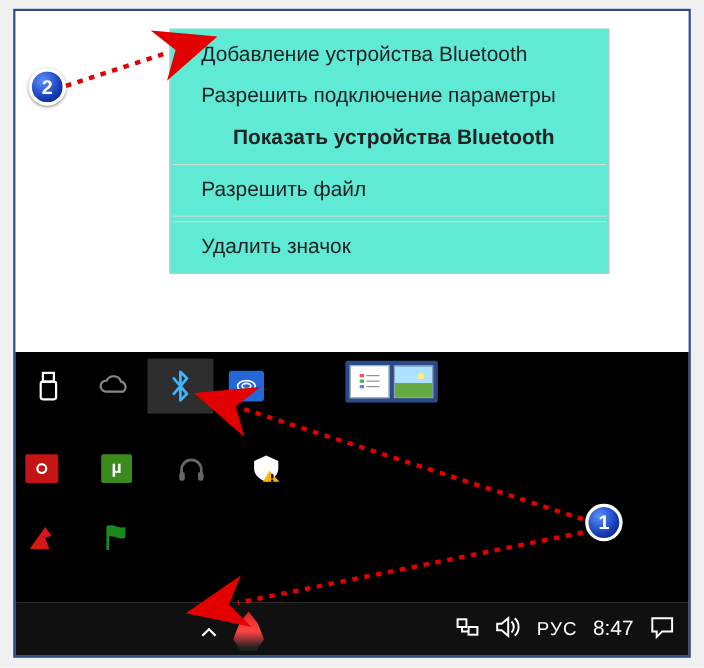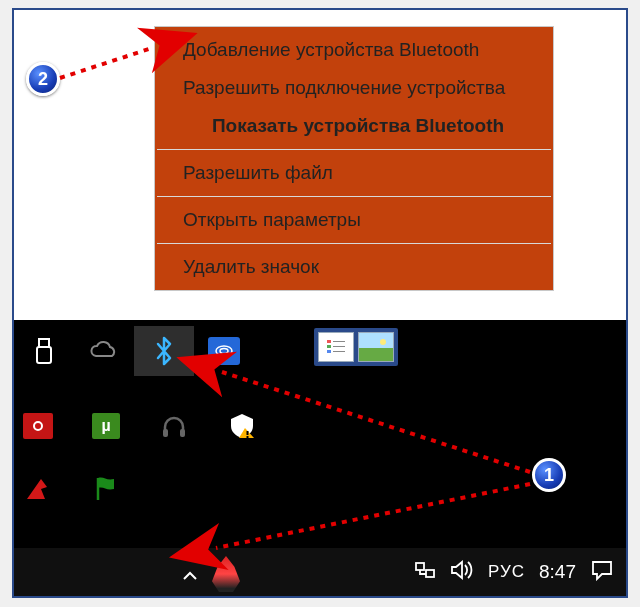--- a/index.html
+++ b/index.html
@@ -16,21 +16,21 @@
     left: 12px; top: 8px;
     width: 616px; height: 590px;
     border: 2px solid #2a4a8a;
     background: #fff;
   }
   
   .ctx-menu {
     position: absolute;
     left: 140px; top: 16px;
     width: 400px;
-    background: #c2410c;
+    background: #5eead4;
     border: 1px solid #c8c8c8;
     font-size: 19px;
     color: #222;
     padding: 4px 0;
   }
   .ctx-item {
     padding: 8px 20px 8px 28px;
     cursor: default;
   }
   .ctx-item.bold { font-weight: 700; text-align: center; }
@@ -142,26 +142,25 @@
     clip-path: polygon(50% 0%, 80% 30%, 100% 70%, 75% 100%, 25% 100%, 0% 70%, 20% 30%);
   }
 </style>
 </head>
 <body>
 
 <div class="frame">
 
   <div class="ctx-menu">
     <div class="ctx-item">Добавление устройства Bluetooth</div>
-    <div class="ctx-item">Разрешить подключение устройства</div>
+    <div class="ctx-item">Разрешить подключение параметры</div>
     <div class="ctx-item bold">Показать устройства Bluetooth</div>
     <div class="ctx-sep"></div>
     <div class="ctx-item">Разрешить файл</div>
     <div class="ctx-sep"></div>
-    <div class="ctx-item">Открыть параметры</div>
     <div class="ctx-sep"></div>
     <div class="ctx-item">Удалить значок</div>
   </div>
 
   <div class="tray-area">
 
     <div class="tray-row">
       <div class="tray-tile">
         <svg width="22" height="28" viewBox="0 0 22 28">
             <rect x="6" y="2" width="10" height="8" fill="none" stroke="#fff" stroke-width="2"></rect>

